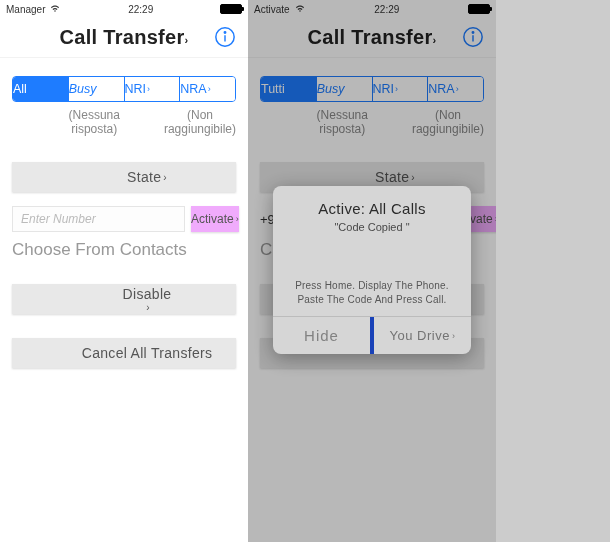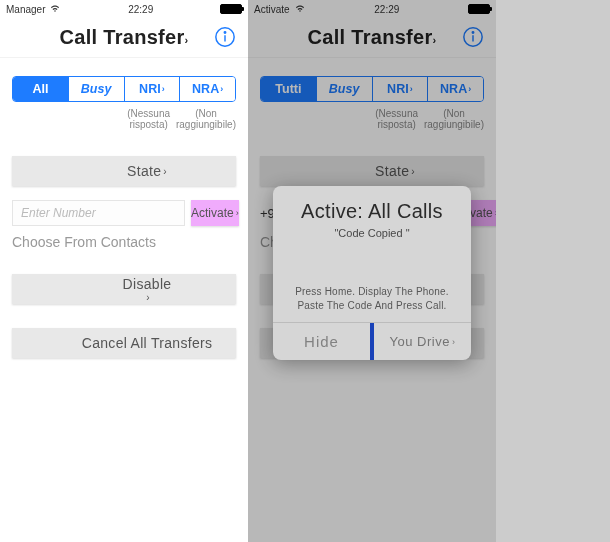--- a/index.html
+++ b/index.html
@@ -14,45 +14,45 @@
 .wifi-icon svg { width: 12px; height: 10px; }
 .battery-icon { width: 22px; height: 10px; border: 1px solid #000; border-radius: 2px; position: relative; background: #000; }
 .battery-icon::after { content: ""; position: absolute; right: -3px; top: 2px; width: 2px; height: 4px; background: #000; border-radius: 0 1px 1px 0; }
 
 .nav-bar { height: 40px; display: flex; align-items: center; justify-content: center; position: relative; border-bottom: 1px solid rgba(0,0,0,0.05); }
 .nav-title { font-size: 20px; font-weight: 700; color: #222; letter-spacing: 0.3px; }
 .info-icon { position: absolute; right: 12px; top: 8px; width: 22px; height: 22px; color: #1e7cff; }
 .info-icon svg { width: 22px; height: 22px; }
 
 .segmented { margin: 18px 12px 6px; display: flex; border: 1px solid #1e7cff; border-radius: 4px; overflow: hidden; height: 26px; }
-.seg { flex: 1; display: flex; align-items: center; justify-content: center; font-size: 12.5px; color: #1e7cff; border-right: 1px solid #1e7cff; background: #fff; font-weight: bold; }
+.seg { flex: 1; display: flex; align-items: center; font-size: 12.5px; color: #1e7cff; border-right: 1px solid #1e7cff; background: #fff; }
 .seg:last-child { border-right: none; }
 .seg.active { background: #1e7cff; color: #fff; }
 .seg .arrow { font-size: 9px; margin-left: 1px; }
 
 .sublabels { display: flex; margin: 4px 12px 0; }
 .sublabels .spacer { flex: 2; }
-.sublabels .lbl { flex: 1; text-align: center; font-size: 10px; color: #888; }
+.sublabels .lbl { flex: 1; text-align: center; font-size: 12px; color: #888; margin-left: 44px; }
 
 .section-btn { margin: 26px 12px 14px; height: 30px; background: #e8e8e8; display: flex; align-items: center; justify-content: center; font-size: 14px; color: #555; letter-spacing: 0.3px; box-shadow: 0 1px 2px rgba(0,0,0,0.15); padding-left: 46px; }
 .section-btn.tight { margin-top: 24px; flex-direction: column; }
 .section-btn .arrow { font-size: 10px; margin-left: 2px; }
 
 .input-row { margin: 0 12px 8px; display: flex; gap: 6px; align-items: center; }
 .num-input { flex: 1; height: 26px; border: 1px solid #e5e5e5; padding: 0 8px; font-size: 12px; color: #333; background: #fdfdfd; }
 .num-input::placeholder { color: #bbb; font-style: italic; }
 .num-input.filled { border: none; background: transparent; font-size: 13px; color: #333; padding-left: 0; }
 .activate-btn { width: 88px; height: 26px; background: #f0abfc; font-size: 12px; color: #555; display: flex; align-items: center; justify-content: center; box-shadow: 0 1px 2px rgba(0,0,0,0.15); }
 .activate-btn .arrow { font-size: 9px; margin-left: 2px; }
 
-.link-row { margin: 8px 12px 10px; font-size: 14px; color: #999; }
+.link-row { margin: 8px 12px 10px; font-size: 17px; color: #999; }
 
 .popup { position: absolute; z-index: 5; left: 50%; top: 186px; transform: translateX(-50%); width: 198px; background: #fcfcfc; border-radius: 8px; box-shadow: 0 4px 20px rgba(0,0,0,0.35); overflow: hidden; font-family: -apple-system, sans-serif; }
 .popup-body { padding: 14px 10px 10px; text-align: center; }
-.popup-title { font-size: 20px; color: #333; margin-bottom: 4px; letter-spacing: 0.3px; font-weight: 400; }
+.popup-title { font-size: 15px; color: #333; margin-bottom: 4px; letter-spacing: 0.3px; font-weight: 400; }
 .popup-sub { font-size: 11px; color: #555; margin-bottom: 6px; }
 .popup-msg { font-size: 10px; color: #666; line-height: 1.35; letter-spacing: 0.2px; margin-top: 46px; }
 .popup-actions { display: flex; border-top: 1px solid #ddd; height: 38px; }
 .popup-act { flex: 1; display: flex; align-items: center; justify-content: center; font-size: 13px; color: #888; letter-spacing: 0.5px; }
 .popup-act:first-child { border-right: 4px solid #1d4ed8; font-size: 15px; color: #999; letter-spacing: 1px; }
 .popup-act .arrow { font-size: 9px; margin-left: 2px; }
 </style>
 </head>
 <body>
 

